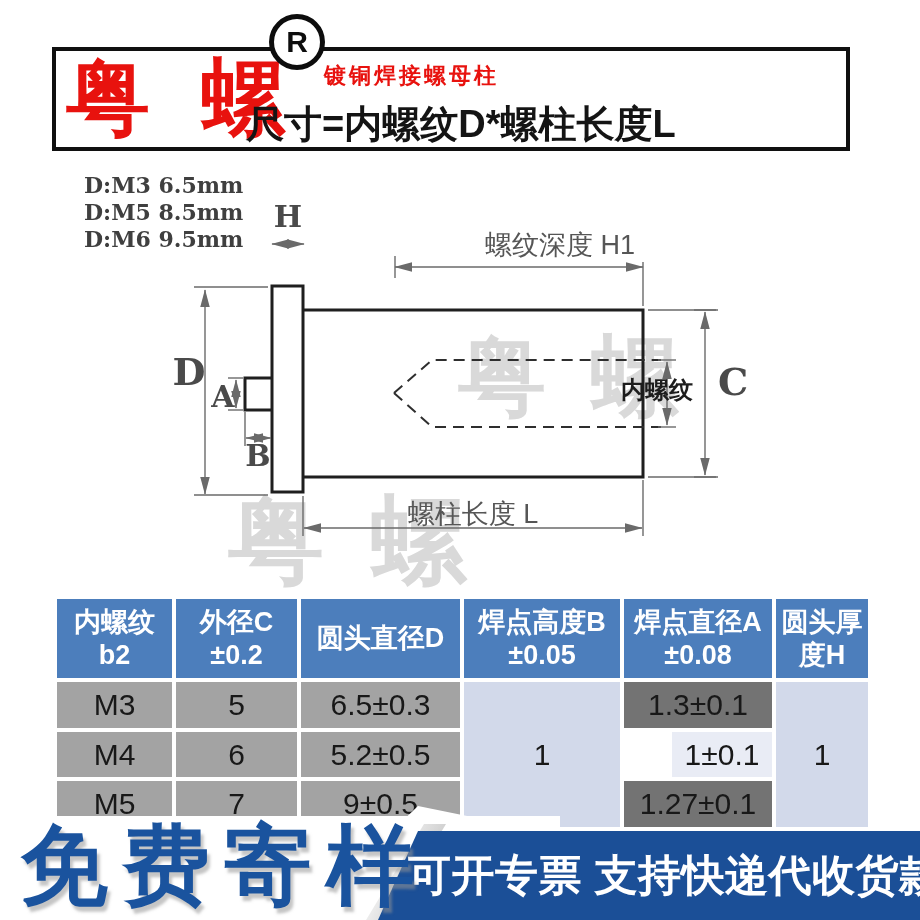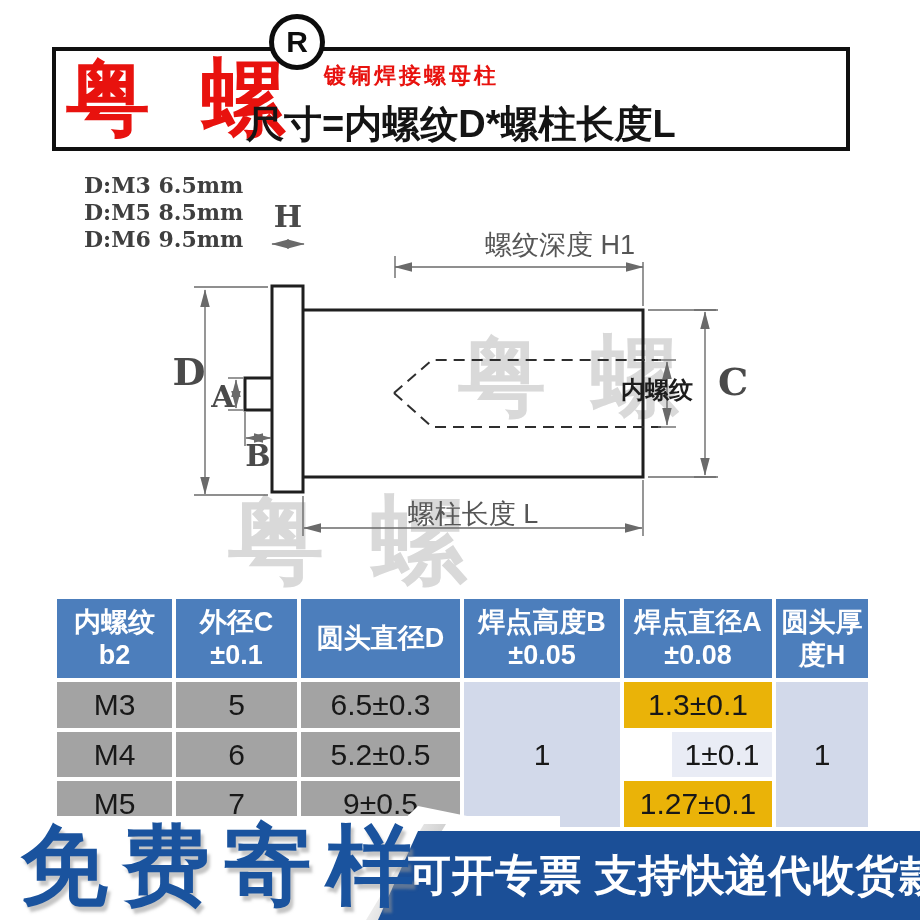--- a/index.html
+++ b/index.html
@@ -32,21 +32,21 @@
 
   
   .spec-table{position:absolute;left:57px;top:599px;width:811px;z-index:2;
               display:grid;grid-template-columns:115px 121px 159px 156px 148px 92px;
               grid-template-rows:79px 46px 45px 46px;gap:4px;}
   .th{background:#4c7ebc;color:#fff;font-weight:bold;font-size:27px;line-height:1.22;
       display:flex;align-items:center;justify-content:center;text-align:center;
       white-space:pre-line;}
   .td{background:#a3a3a3;color:#181818;font-size:30px;
       display:flex;align-items:center;justify-content:center;overflow:hidden;}
-  .td.shade{background:#eab308;}
+  .td.shade{background:#737373;}
   .td.pale{background:#e9ecf5;margin-left:48px;}
   .td.merged{background:#d2d9ea;}
   .c1{grid-column:1}.c2{grid-column:2}.c3{grid-column:3}
   .c4{grid-column:4}.c5{grid-column:5}.c6{grid-column:6}
   .r1{grid-row:1}.r2{grid-row:2}.r3{grid-row:3}.r4{grid-row:4}
   .rspan{grid-row:2/5}
 
   
   .banner-white-left{position:absolute;left:0;top:816px;width:560px;height:104px;
                      background:#fff;z-index:3;}
@@ -138,21 +138,21 @@
     <text class="dim-letter" x="258" y="466" font-size="30" text-anchor="middle">B</text>
     <text class="dim-letter" x="733" y="395" font-size="38" text-anchor="middle">C</text>
     <text class="dim-cjk-bold" x="657" y="398" font-size="24" text-anchor="middle">内螺纹</text>
     <text class="dim-cjk" x="473" y="523" font-size="27" text-anchor="middle">螺柱长度 L</text>
   </svg>
 
   <div class="spec-table">
     <div class="th c1 r1">内螺纹
 b2</div>
     <div class="th c2 r1">外径C
-±0.1</div>
+±0.2</div>
     <div class="th c3 r1">圆头直径D</div>
     <div class="th c4 r1">焊点高度B
 ±0.05</div>
     <div class="th c5 r1">焊点直径A
 ±0.08</div>
     <div class="th c6 r1">圆头厚度H</div>
 
     <div class="td c1 r2">M3</div>
     <div class="td c2 r2">5</div>
     <div class="td c3 r2">6.5±0.3</div>

